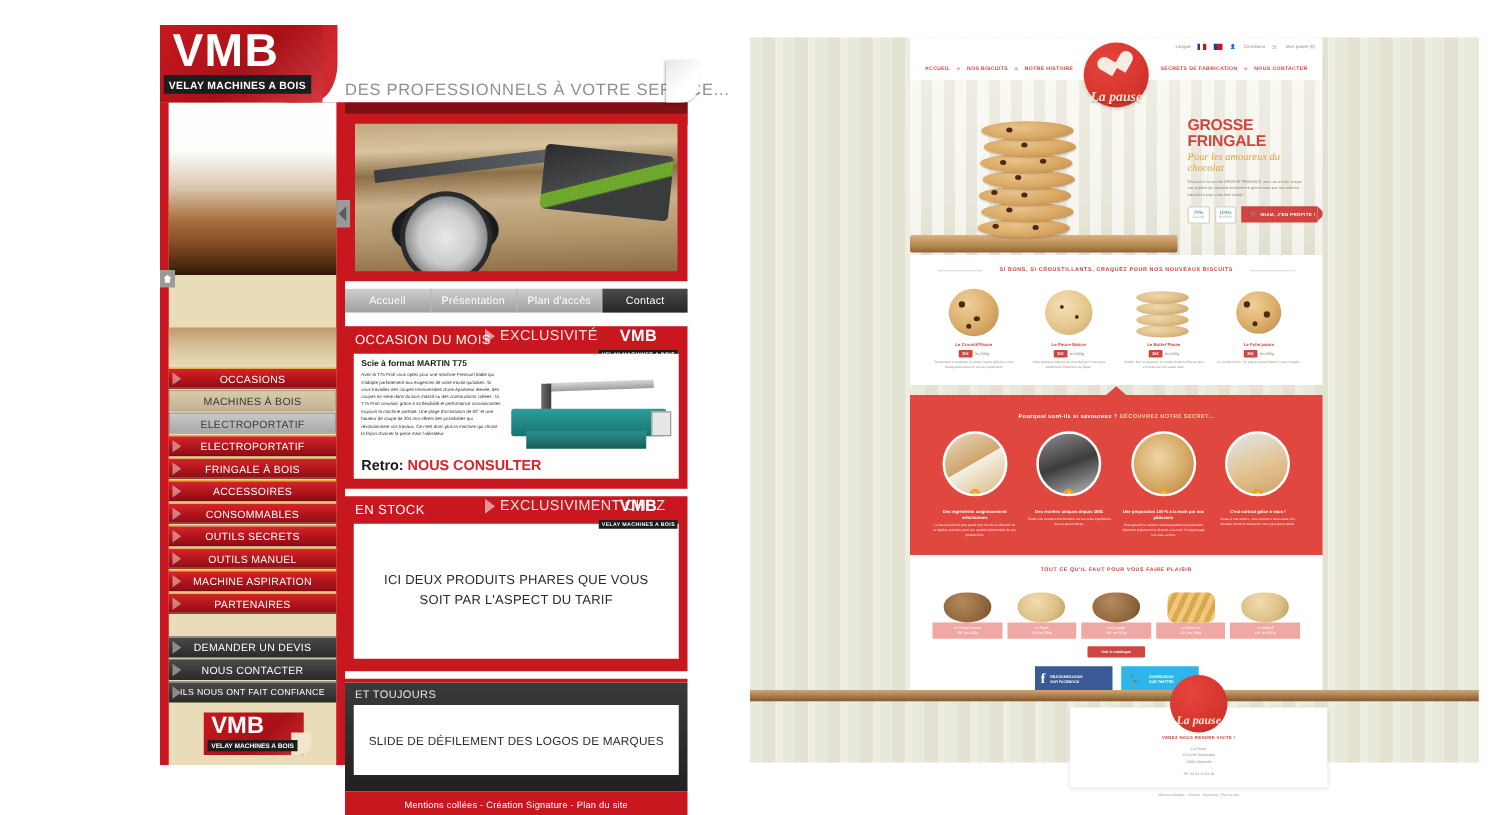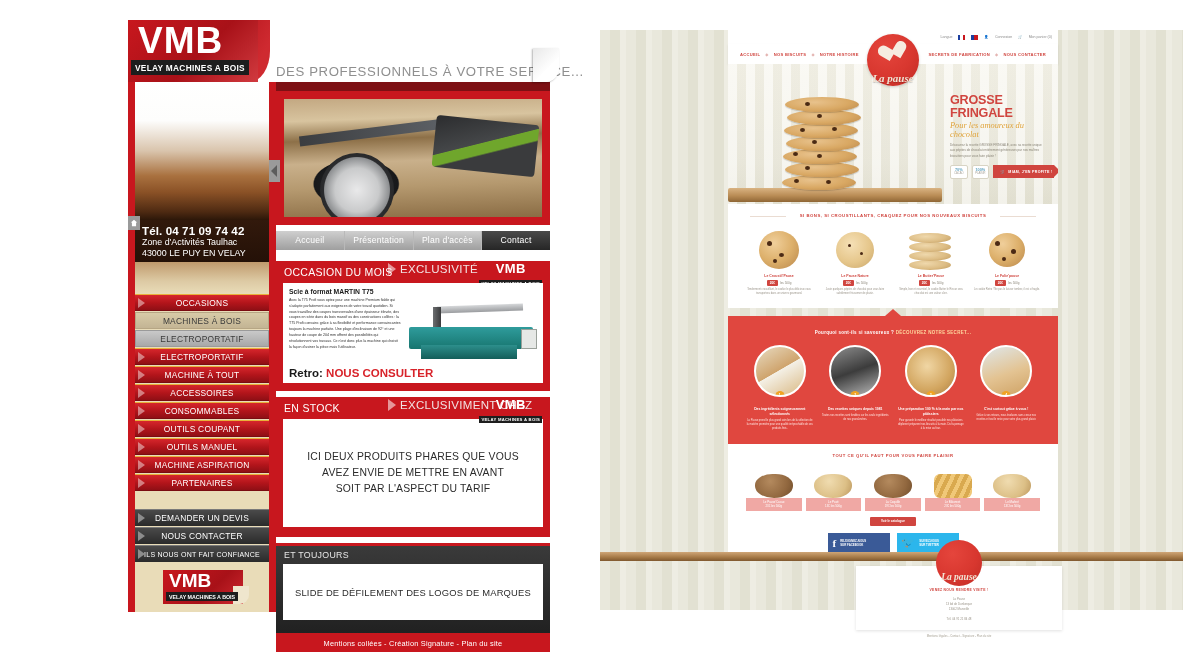--- a/index.html
+++ b/index.html
@@ -552,57 +552,52 @@
   <div class="vmb-logo-block">
     <div class="vmb-logo-text">VMB</div>
     <div class="vmb-logo-sub">VELAY MACHINES A BOIS</div>
   </div>
 
   <div class="vmb-tagline">DES PROFESSIONNELS À VOTRE SERVICE...</div>
 
   <div class="vmb-sidebar">
     <div class="vmb-side-inner">
       <div class="vmb-side-photo"></div>
-      <div class="vmb-contact">
-        <div class="tel">Tél. 04 71 09 74 42</div>
-        <div class="addr">Zone d'Activités Taulhac</div>
-        <div class="addr2">43000 LE PUY EN VELAY</div>
-      </div>
       <div class="vmb-woodgap"></div>
 
       <div class="vmb-menu" style="left:0;">
         <div class="mbtn red">
           <span class="arrow"></span>
           <span>OCCASIONS</span>
         </div>
         <div class="mbtn tan">
           <span>MACHINES À BOIS</span>
         </div>
         <div class="mbtn grey">
           <span>ELECTROPORTATIF</span>
         </div>
         <div class="mbtn red">
           <span class="arrow"></span>
           <span>ELECTROPORTATIF</span>
         </div>
         <div class="mbtn red">
           <span class="arrow"></span>
-          <span>MACHINE À TOUT</span>
+          <span>FRINGALE À BOIS</span>
         </div>
         <div class="mbtn red">
           <span class="arrow"></span>
           <span>ACCESSOIRES</span>
         </div>
         <div class="mbtn red">
           <span class="arrow"></span>
           <span>CONSOMMABLES</span>
         </div>
         <div class="mbtn red">
           <span class="arrow"></span>
-          <span>OUTILS COUPANT</span>
+          <span>OUTILS SECRETS</span>
         </div>
         <div class="mbtn red">
           <span class="arrow"></span>
           <span>OUTILS MANUEL</span>
         </div>
         <div class="mbtn red">
           <span class="arrow"></span>
           <span>MACHINE ASPIRATION</span>
         </div>
         <div class="mbtn red">
@@ -693,21 +688,20 @@
           <span>EXCLUSIVIMENT CHEZ</span>
         </span>
         <span class="vmb-minilogo">
           <span class="t">VMB</span><br>
           <span class="s">VELAY MACHINES A BOIS</span>
         </span>
       </div>
       <div class="vmb-bigcard">
         <div class="lines">
           <div>ICI DEUX PRODUITS PHARES QUE VOUS</div>
-          <div>AVEZ ENVIE DE METTRE EN AVANT</div>
           <div>SOIT PAR L'ASPECT DU TARIF</div>
         </div>
       </div>
     </div>
 
     <div class="vmb-panel p3">
       <div class="vmb-panel-hd">
         <span>ET TOUJOURS</span>
       </div>
       <div class="vmb-slidecard">

